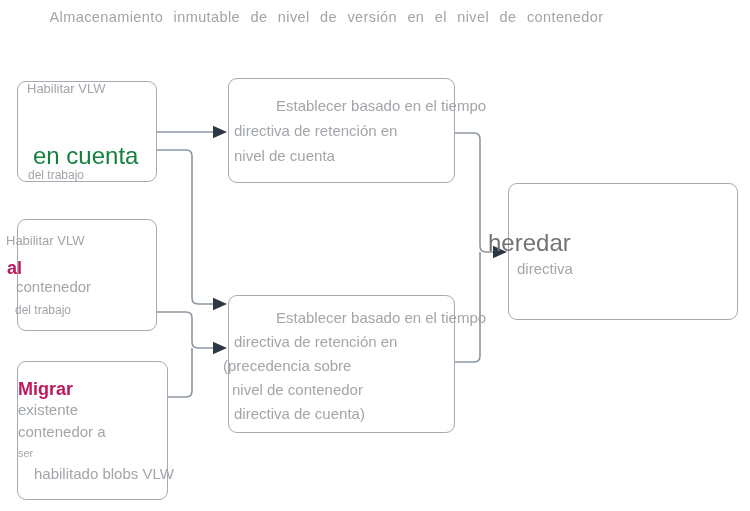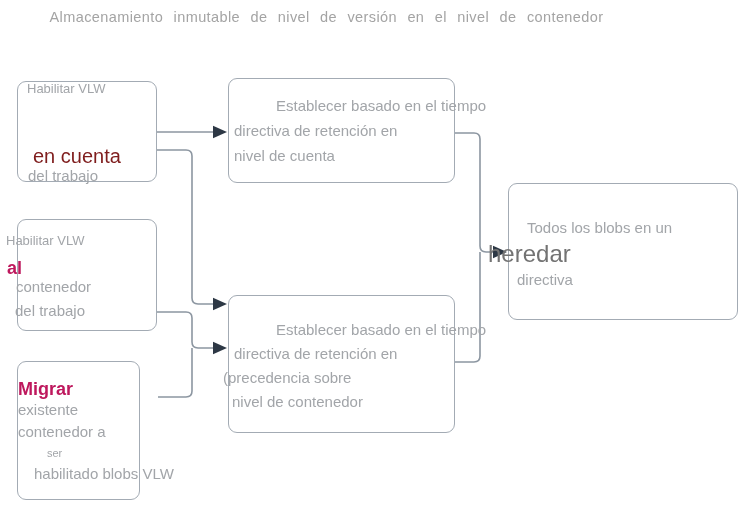--- a/index.html
+++ b/index.html
@@ -13,34 +13,34 @@
   }
   svg.connectors{position:absolute;left:0;top:0;z-index:1;}
   .box{
     position:absolute;box-sizing:border-box;background:#ffffff;
     border:1.6px solid #a3abb4;border-radius:9px;z-index:2;
     display:flex;flex-direction:column;align-items:flex-start;justify-content:center;
     overflow:visible;
   }
   .ln{white-space:nowrap;color:#a2a5a9;text-align:center;}
   
-  .t11{font-size:11px;line-height:12px;margin-left:29px;}
-  .t12{font-size:15px;line-height:13px;}
+  .t11{font-size:11px;line-height:12px;}
+  .t12{font-size:12px;line-height:13px;}
   .t13{font-size:13px;line-height:13px;}
   .t15{font-size:15px;line-height:16px;}
   .t15m{font-size:15px;line-height:25px;}
   .t15m2{font-size:15px;line-height:24px;}
   .t15r{font-size:15px;line-height:22px;}
   .t18b{font-size:18px;line-height:19px;font-weight:700;color:#be185d;}
-  .t23{font-size:20px;line-height:24px;color:#7f1d1d;margin-top:40px;}
+  .t23{font-size:24px;line-height:24px;color:#15803d;margin-top:40px;}
   .t24r{font-size:24px;line-height:30px;color:#737373;}
   
   #box-enable-account   {left:17px; top:81px; width:140px;height:101px;}
   #box-enable-container {left:17px; top:219px;width:140px;height:112px;}
-  #box-migrate          {left:17px; top:361px;width:123px;height:139px;}
+  #box-migrate          {left:17px; top:361px;width:151px;height:139px;}
   #box-account-policy   {left:228px;top:78px; width:227px;height:105px;}
   #box-container-policy {left:228px;top:295px;width:227px;height:138px;padding-top:4px;}
   #box-inherit          {left:508px;top:183px;width:230px;height:137px;padding-top:5px;}
   
   .mb9{margin-bottom:9px;}  .mb12{margin-bottom:12px;} .mb1{margin-bottom:1px;}
   .mb3{margin-bottom:3px;}  .mb6{margin-bottom:6px;}  .mb7{margin-bottom:7px;}
   .mt1{margin-top:1px;}
 </style>
 </head>
 <body>
@@ -91,21 +91,21 @@
     <div class="ln t15m" style="transform:translateX(47px)">Establecer basado en el tiempo</div>
     <div class="ln t15m" style="transform:translateX(5px)">directiva de retención en</div>
     <div class="ln t15m" style="transform:translateX(5px)">nivel de cuenta</div>
   </div>
 
   <div class="box" id="box-container-policy">
     <div class="ln t15m2" style="transform:translateX(47px)">Establecer basado en el tiempo</div>
     <div class="ln t15m2" style="transform:translateX(5px)">directiva de retención en</div>
     <div class="ln t15m2" style="transform:translateX(-6px)">(precedencia sobre</div>
     <div class="ln t15m2" style="transform:translateX(3px)">nivel de contenedor</div>
+    <div class="ln t15m2" style="transform:translateX(5px)">directiva de cuenta)</div>
   </div>
 
   <div class="box" id="box-inherit">
-    <div class="ln t15r" style="transform:translateX(18px)">Todos los blobs en un</div>
     <div class="ln t24r" style="transform:translateX(-21px)">heredar</div>
     <div class="ln t15r" style="transform:translateX(8px)">directiva</div>
   </div>
 
 </div>
 
 </body></html>

